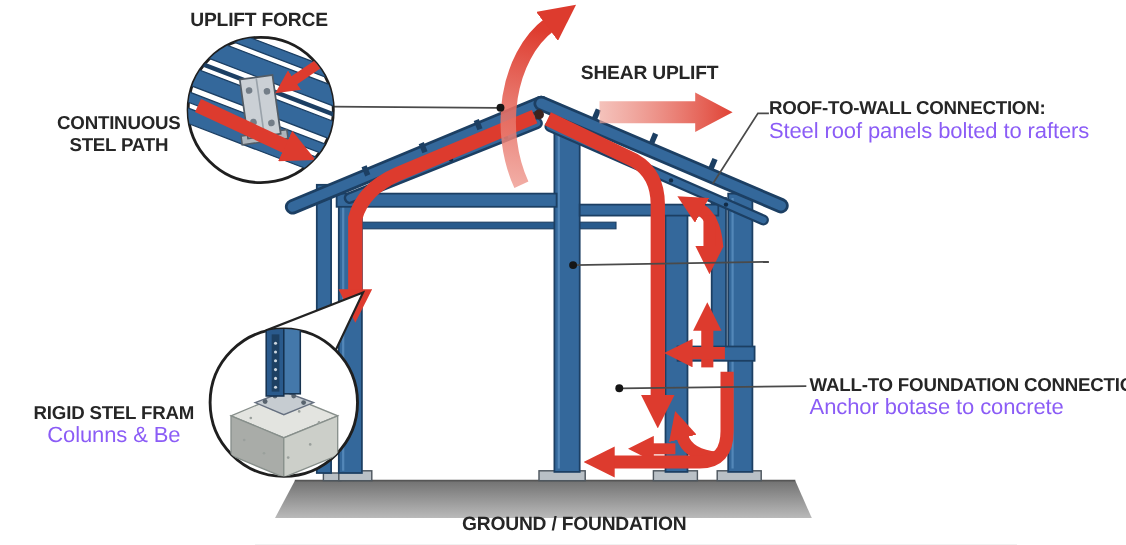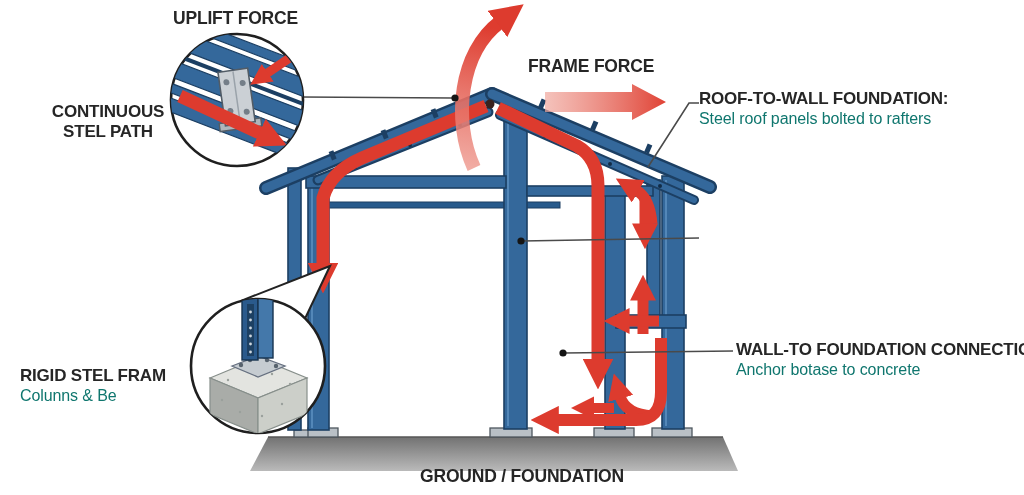--- a/index.html
+++ b/index.html
@@ -4,23 +4,23 @@
 <style>
   html,body{margin:0;padding:0;background:#e8e8e8;}
   .stage{
     position:relative;width:1024px;height:495px;margin:0 auto;
     background:#ffffff;overflow:hidden;
     font-family:"Liberation Sans",sans-serif;color:#262626;
   }
   .stage svg{position:absolute;left:0;top:0;}
   .lbl{position:absolute;white-space:nowrap;}
   .lbl .t{display:block;font-weight:700;font-size:17px;line-height:20px;color:#262626;letter-spacing:-0.2px;}
-  .lbl .d{display:block;font-weight:400;font-size:16px;line-height:20px;color:#0f766e;letter-spacing:-0.1px;}
+  .lbl .d{display:block;font-weight:400;font-size:20px;line-height:20px;color:#8b5cf6;letter-spacing:-0.1px;}
   .center{text-align:center;}
-  .right{text-align:left;}
+  .right{text-align:center;}
   .big{font-weight:700;font-size:17.5px;letter-spacing:-0.2px;}
 </style>
 </head>
 <body>
 
 <div class="stage">
 
 <svg width="1024" height="495" viewBox="0 0 1024 495">
   <defs>
     <marker id="mRed" viewBox="0 0 10 10" refX="1" refY="5" markerWidth="2.35" markerHeight="2.35" orient="auto" markerUnits="strokeWidth">
@@ -222,24 +222,24 @@
   </g>
 </svg>
 
   <div class="lbl center big" style="left:158px;top:8px;width:155px;">UPLIFT FORCE</div>
 
   <div class="lbl center" style="left:28px;top:102px;width:160px;">
     <span class="t">CONTINUOUS</span>
     <span class="t">STEL PATH</span>
   </div>
 
-  <div class="lbl center big" style="left:528px;top:56px;width:122px;">FRAME FORCE</div>
+  <div class="lbl center big" style="left:528px;top:56px;width:122px;">SHEAR UPLIFT</div>
 
   <div class="lbl" style="left:699px;top:89px;">
-    <span class="t">ROOF-TO-WALL FOUNDATION:</span>
+    <span class="t">ROOF-TO-WALL CONNECTION:</span>
     <span class="d">Steel roof panels bolted to rafters</span>
   </div>
 
   <div class="lbl" style="left:703px;top:225px;">
   </div>
 
   <div class="lbl" style="left:736px;top:340px;">
     <span class="t">WALL-TO FOUNDATION CONNECTION:</span>
     <span class="d">Anchor botase to concrete</span>
   </div>

